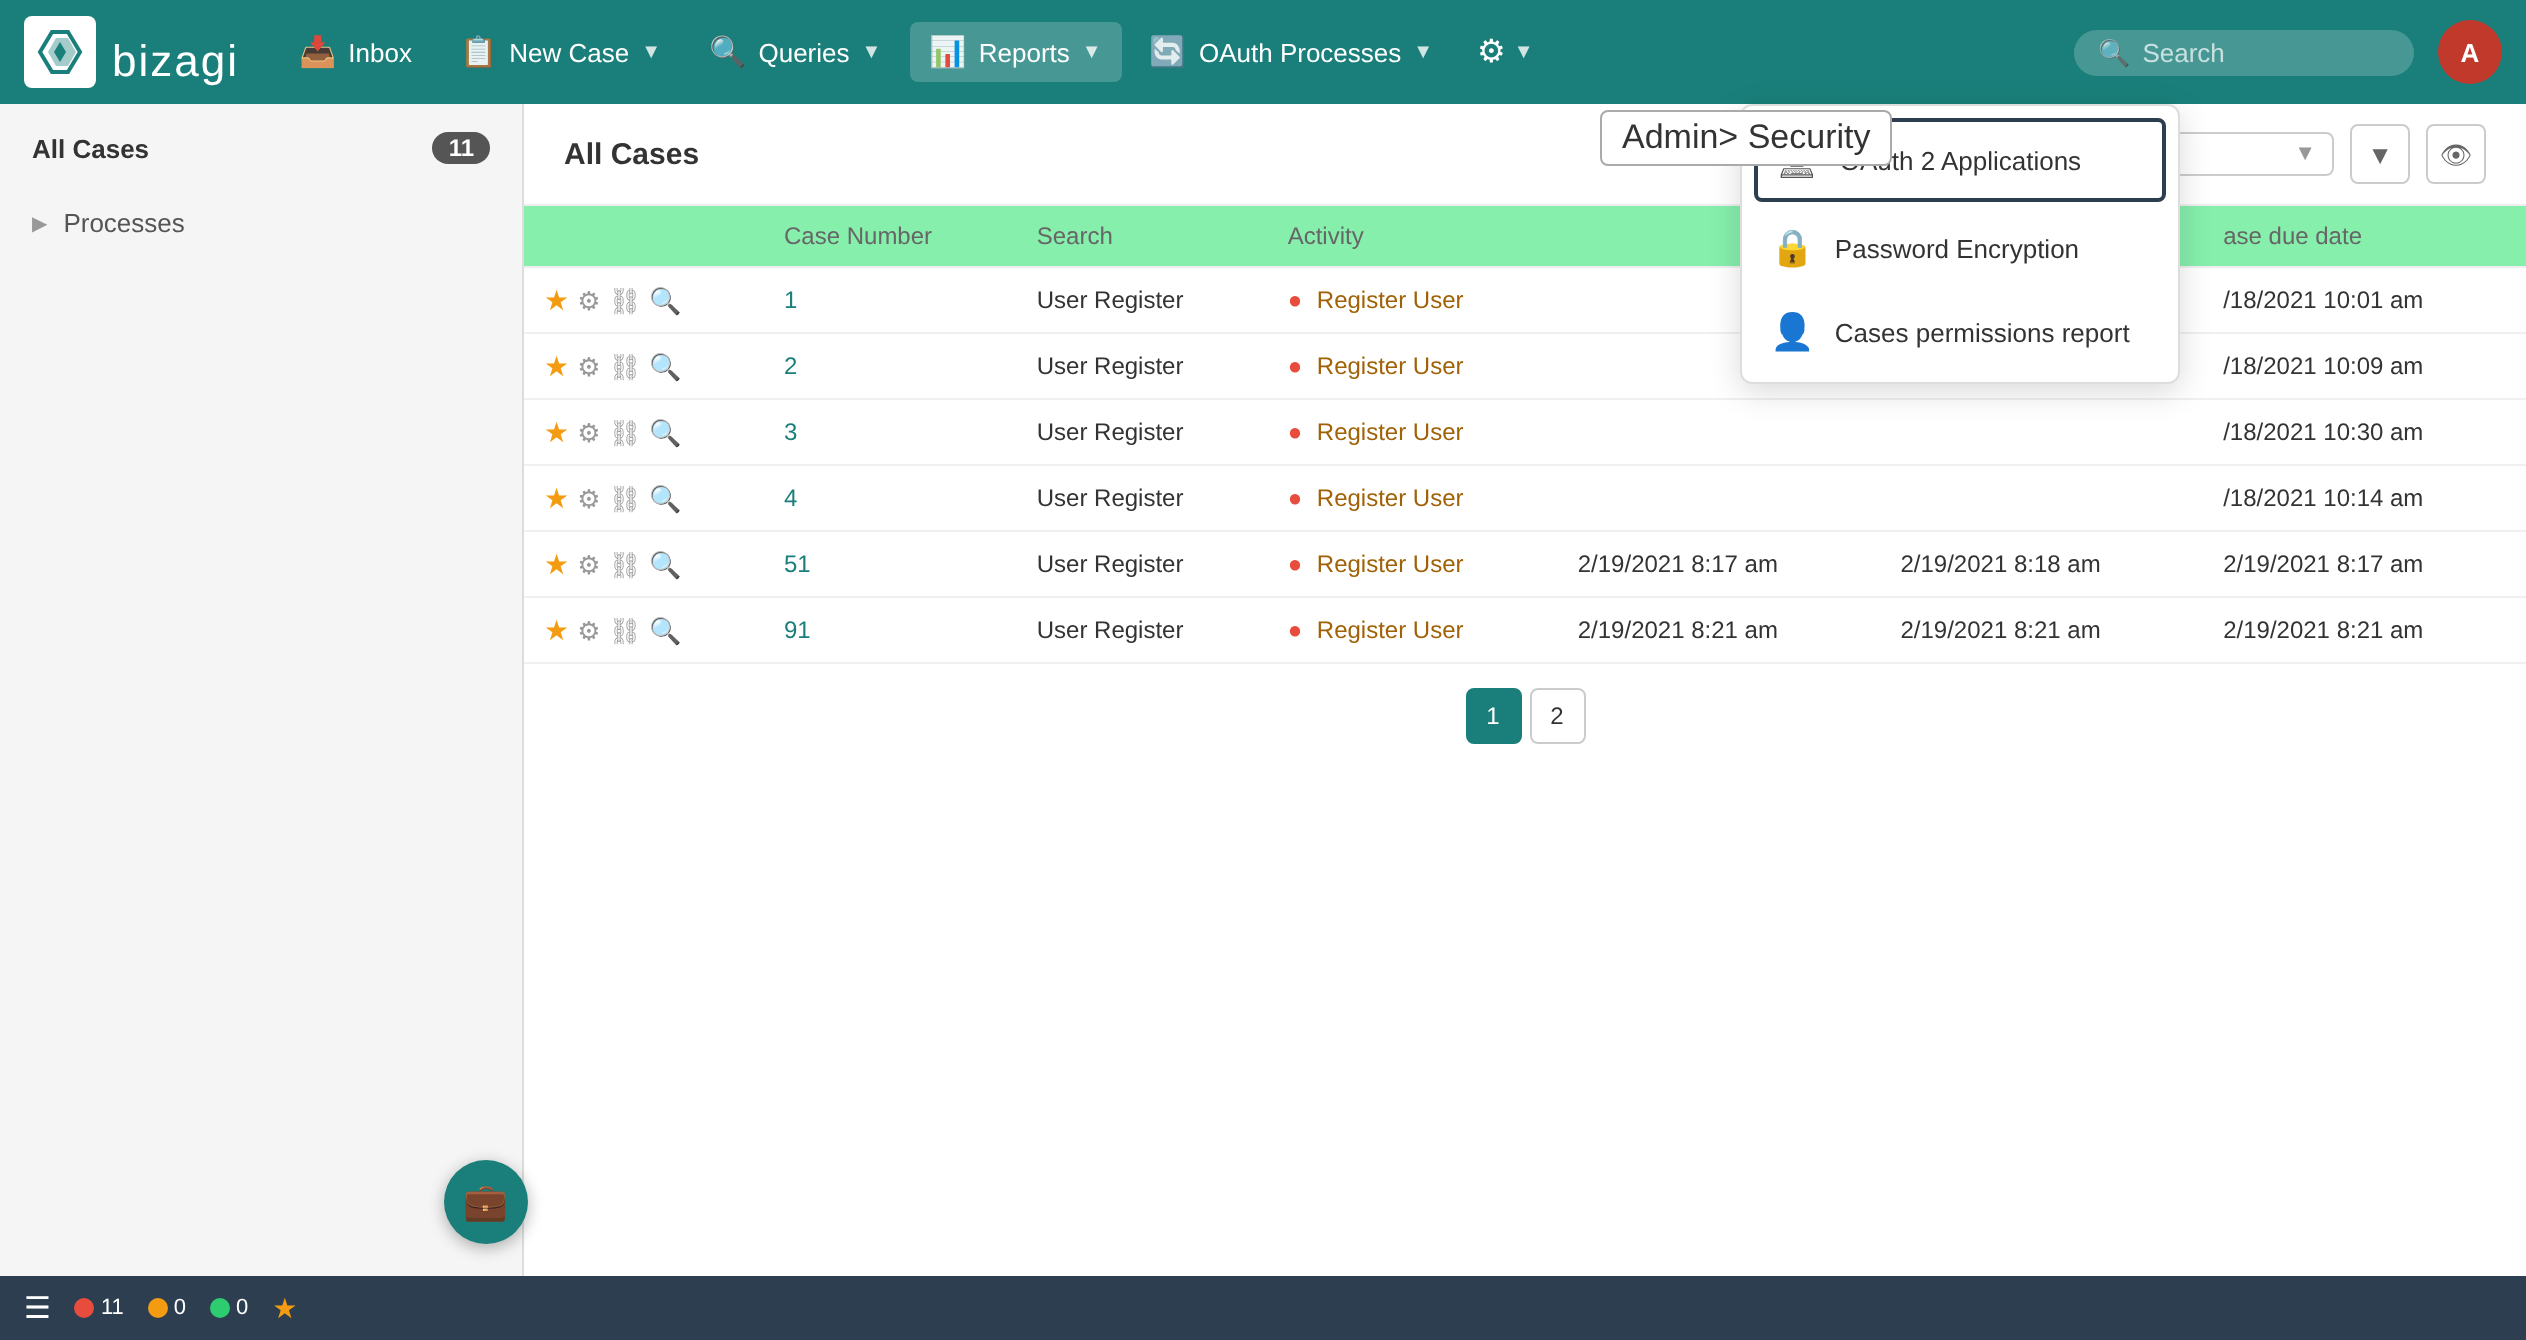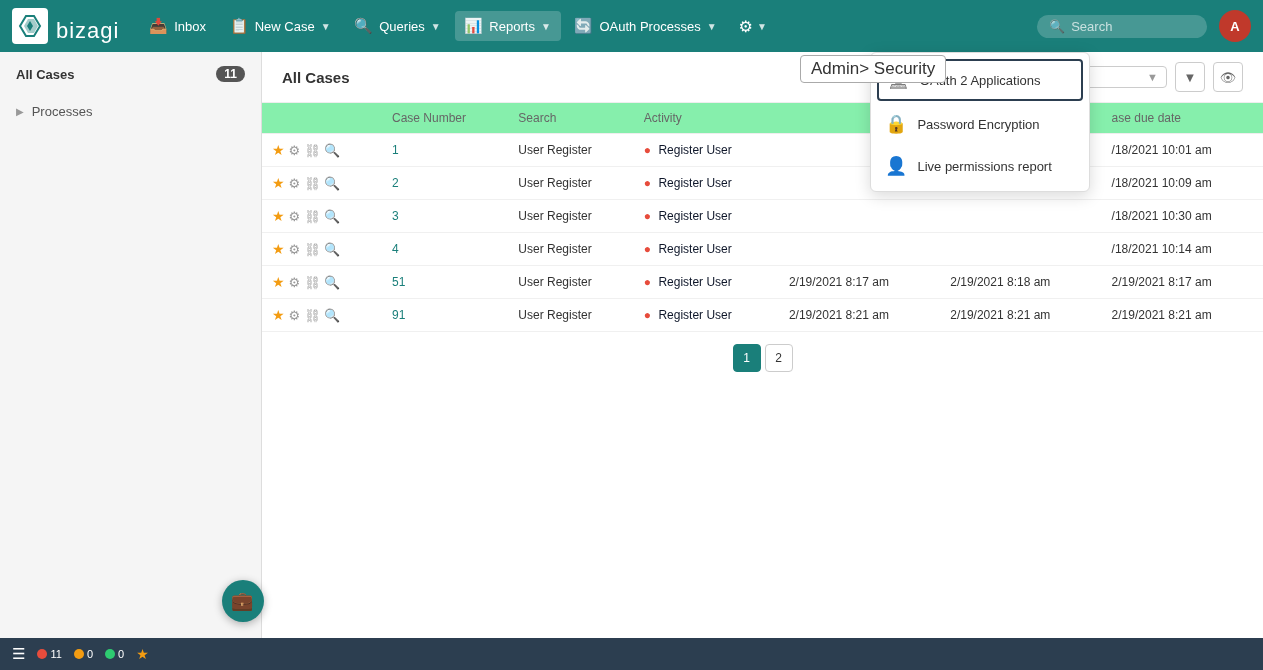--- a/index.html
+++ b/index.html
@@ -190,21 +190,21 @@
       color: #666;
       font-weight: 400;
       background: #86efac;
     }
     .cases-table td {
       padding: 8px 10px;
       border-bottom: 1px solid #f0f0f0;
       color: #333;
     }
     .case-number { color: #1a7f7a; cursor: pointer; }
-    .register-user-link { color: #0f172a; cursor: pointer; }
+    .register-user-link { color: #a16207; cursor: pointer; }
     .red-dot { color: #e74c3c; margin-right: 4px; }
     .row-icons { display: flex; align-items: center; gap: 4px; color: #999; }
     .star-icon { color: #f39c12; font-size: 14px; }
     .row-icon { font-size: 13px; cursor: pointer; }
 
     
     .pagination {
       display: flex;
       justify-content: center;
       align-items: center;
@@ -377,21 +377,21 @@
   <div class="dropdown-item highlighted">
     <span class="dropdown-item-icon">🖥</span>
     <span>OAuth 2 Applications</span>
   </div>
   <div class="dropdown-item">
     <span class="dropdown-item-icon">🔒</span>
     <span>Password Encryption</span>
   </div>
   <div class="dropdown-item">
     <span class="dropdown-item-icon">👤</span>
-    <span>Live permissions report</span>
+    <span>Cases permissions report</span>
   </div>
 </div>
 
 <div class="main-layout">
 
   <aside class="sidebar">
     <div class="sidebar-header">
       <span>All Cases</span>
       <span class="badge">11</span>
     </div>

